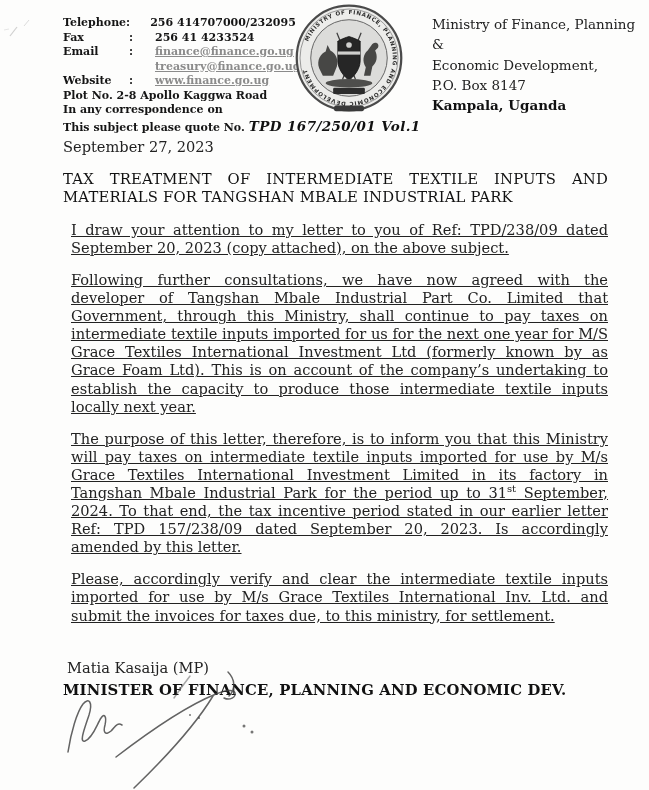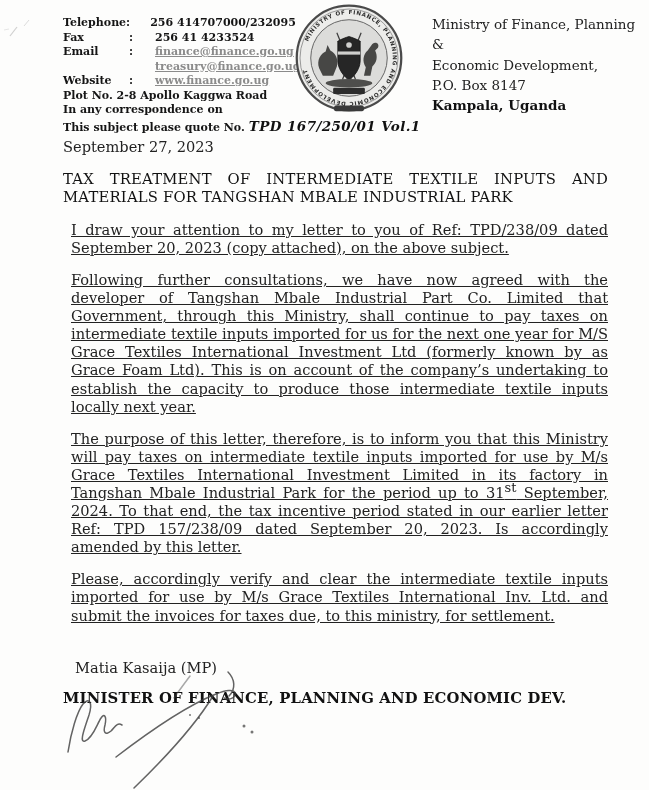--- a/index.html
+++ b/index.html
@@ -42,23 +42,23 @@
   }
   .date-line{margin:0 0 14px 0;}
   .addressee{margin:0 0 20px 0;}
   .addressee .bold{font-weight:bold;letter-spacing:.3px;color:#111;}
   .subject{
     font-weight:normal;text-align:justify;letter-spacing:.2px;
     margin:0 0 14px 0;color:#111;font-size:14.8px;
   }
   p.para{margin:0 0 14px 8px;text-align:justify;text-decoration:underline;}
   p.para:last-of-type{margin-bottom:0;}
-  sup{font-size:13px;line-height:0;}
+  sup{font-size:10px;line-height:0;}
   .sig-block{margin-top:34px;}
-  .signer-name{margin:12px;}
+  .signer-name{margin:4px;}
   .signer-title{margin:1px 0 9px 0;font-weight:bold;letter-spacing:.2px;color:#111;font-size:14.8px;}
   
   .signature-overlay{position:absolute;left:38px;top:636px;width:310px;height:154px;pointer-events:none;}
   .corner-marks{position:absolute;left:4px;top:14px;width:44px;height:28px;pointer-events:none;}
   .seal-wrap svg text{font-family:"DejaVu Sans", sans-serif;}
 </style>
 </head>
 <body>
 
 <div class="page">

